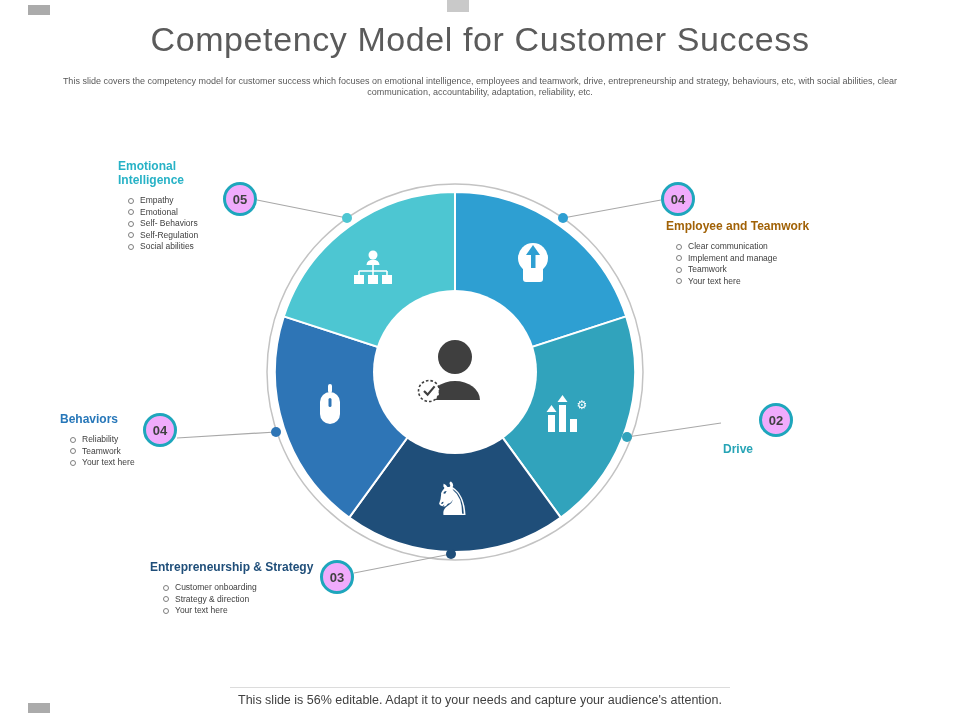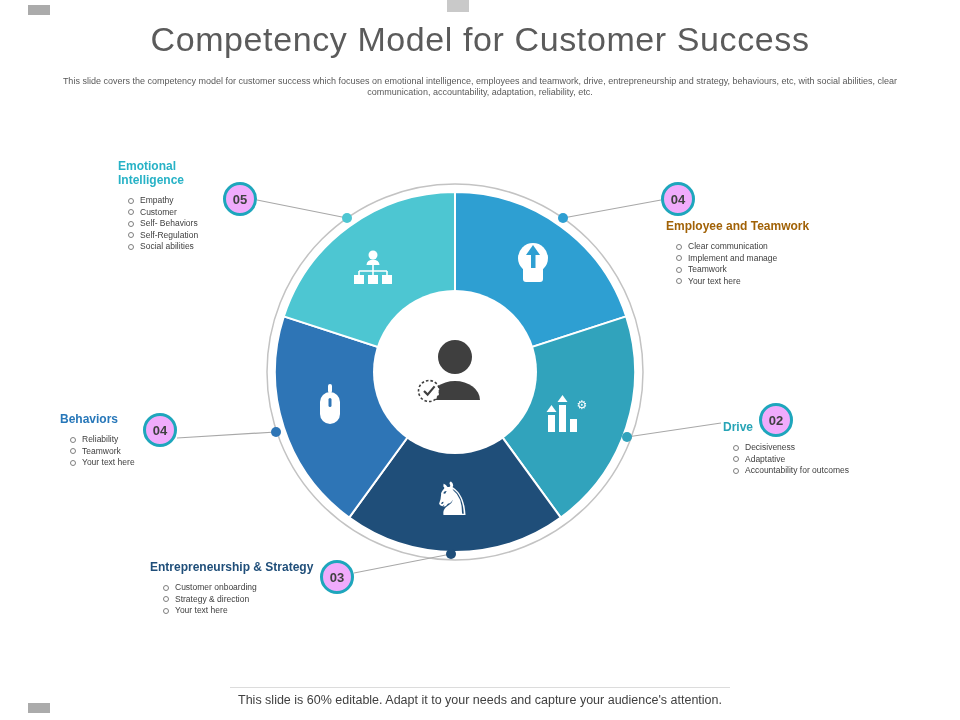--- a/index.html
+++ b/index.html
@@ -125,27 +125,22 @@
 <div class="abs block" style="left:666px;top:219px;width:190px">
   <h3 style="color: #a16207;">Employee and Teamwork</h3>
   <ul>
     <li>Clear communication</li>
     <li>Implement and manage</li>
     <li>Teamwork</li>
     <li>Your text here</li>
   </ul>
 </div>
 
-<div class="abs block" style="left:723px;top:420px;width:180px">
+<div class="abs block" style="left:723px;top:442px;width:180px">
   <h3 style="color: rgb(39, 164, 182);">Drive</h3>
-  <ul>
-    <li>Decisiveness</li>
-    <li>Adaptative</li>
-    <li>Accountability for outcomes</li>
-  </ul>
 </div>
 
 <div class="abs block" style="left:150px;top:560px;width:230px">
   <h3 style="color: rgb(31, 78, 121);">Entrepreneurship &amp; Strategy</h3>
   <ul style="padding-left:5px">
     <li>Customer onboarding</li>
     <li>Strategy &amp; direction</li>
     <li>Your text here</li>
   </ul>
 </div>
@@ -156,21 +151,21 @@
     <li>Reliability</li>
     <li>Teamwork</li>
     <li>Your text here</li>
   </ul>
 </div>
 
 <div class="abs block" style="left:118px;top:159px;width:120px">
   <h3 style="color: rgb(39, 178, 198);">Emotional Intelligence</h3>
   <ul>
     <li>Empathy</li>
-    <li>Customer</li>
+    <li>Emotional</li>
     <li>Self- Behaviors</li>
     <li>Self-Regulation</li>
     <li>Social abilities</li>
   </ul>
 </div>
 
 <div class="abs footer-line"></div>
-<div class="abs footer">This slide is 60% editable. Adapt it to your needs and capture your audience's attention.</div>
+<div class="abs footer">This slide is 56% editable. Adapt it to your needs and capture your audience's attention.</div>
 
 </body></html>

